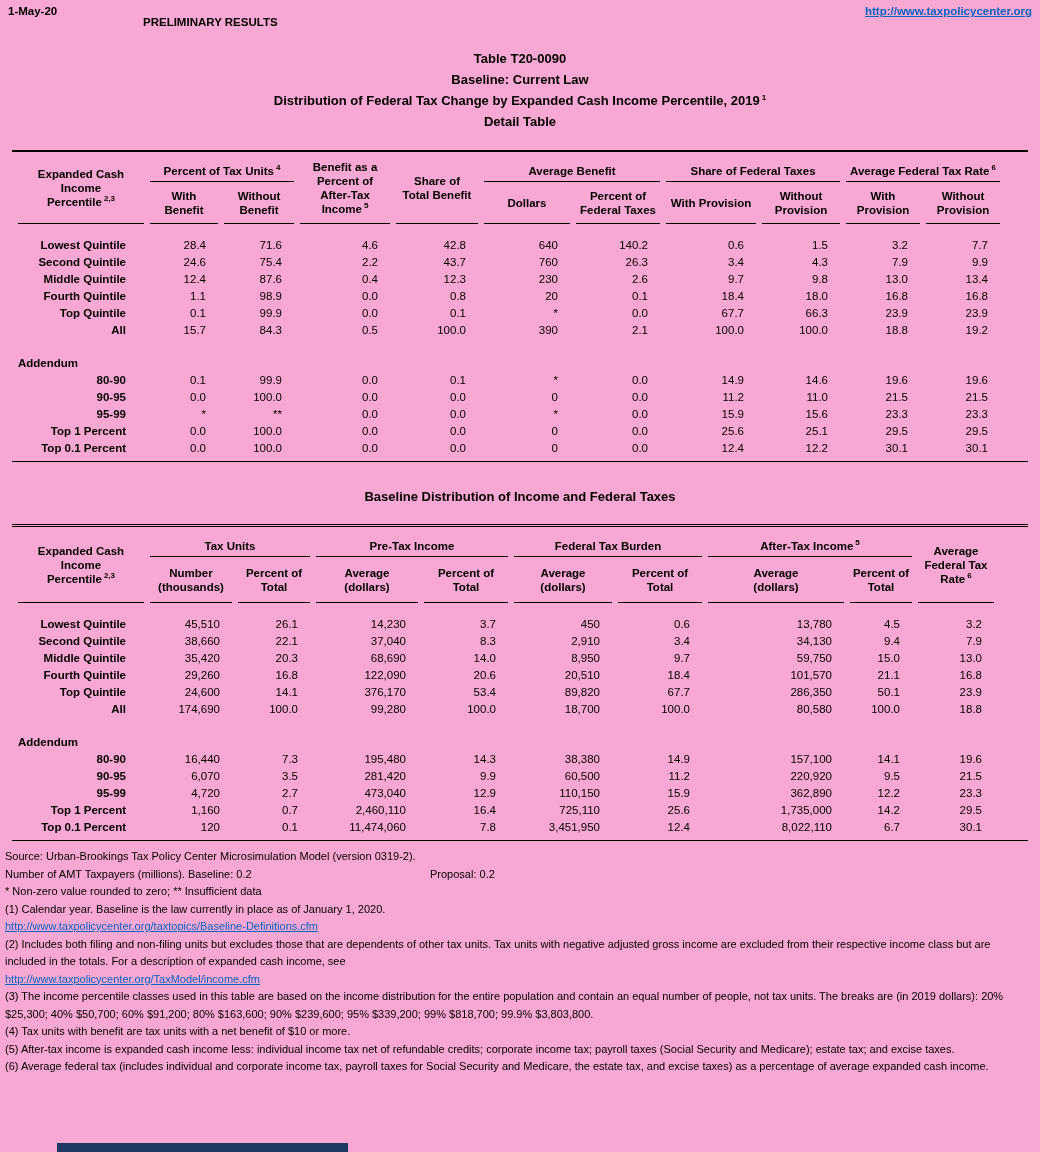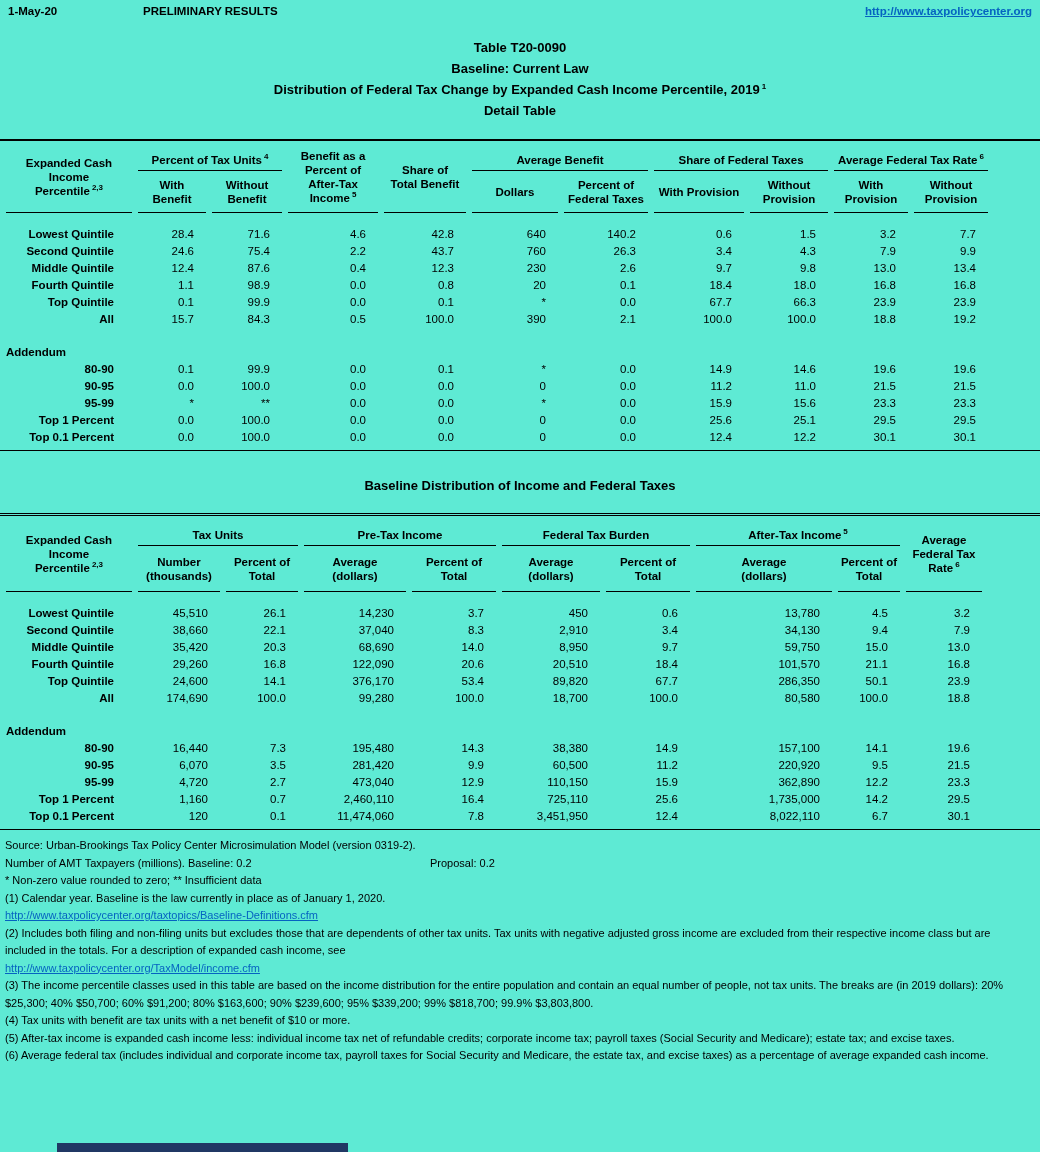--- a/index.html
+++ b/index.html
@@ -1,32 +1,32 @@
 <!DOCTYPE html>
 <html style="--link: #0563C1; --bar: #203864;"><head>
 <meta charset="utf-8">
 <style>
   :root { --link:#0563C1; --ink:#000; --bar:#203864; }
   * { box-sizing:border-box; }
   body { margin:0; background:#fff; }
-  .sheet { position:relative; width:1040px; height:1152px; background:#5eead4;
+  .sheet { position:relative; width:1040px; height:1152px; background:#f9a8d4;
            font-family:"Liberation Sans", sans-serif; color:var(--ink); overflow:hidden; }
 
   .topbar { display:flex; align-items:flex-start; padding:5px 8px 0 8px; font-size:11.5px; font-weight:bold; }
   .topbar .date { width:135px; }
-  .topbar .status { flex:1; }
+  .topbar .status { flex:1;margin-top:11px; }
   .topbar .url { font-weight:bold;text-align:center; }
   .link { color:var(--link); text-decoration:underline; cursor:pointer; }
 
   .titleblock { margin-top:20px; text-align:center; font-size:13px; font-weight:bold; line-height:21px; }
   .t2title    { margin-top:24px; text-align:center; font-size:13px; font-weight:bold; line-height:21px; }
 
   sup { font-size:8px; vertical-align:super; line-height:0; margin-left:2px; }
 
-  .twrap { margin:0 0; }
+  .twrap { margin:0 12px; }
   #t1wrap { margin-top:18px; border-top:2px solid #000; border-bottom:1px solid #000; padding-bottom:5px; }
   #t2wrap { margin-top:17px; border-top:3px double #000; border-bottom:1px solid #000; padding-bottom:5px; }
 
   table { border-collapse:separate; border-spacing:6px 0; table-layout:fixed; }
   th, td { padding:0; font-size:11.5px; overflow:hidden; }
   thead th { font-weight:bold; text-align:center; white-space:pre-line; line-height:14px; }
   th.grp    { vertical-align:bottom; border-bottom:1px solid #000; padding-bottom:3px; height:30px; }
   th.single { vertical-align:middle; border-bottom:1px solid #000; }
   th.rowhdr { vertical-align:middle; border-bottom:1px solid #000; }
   tr.subrow { height:42px; }

